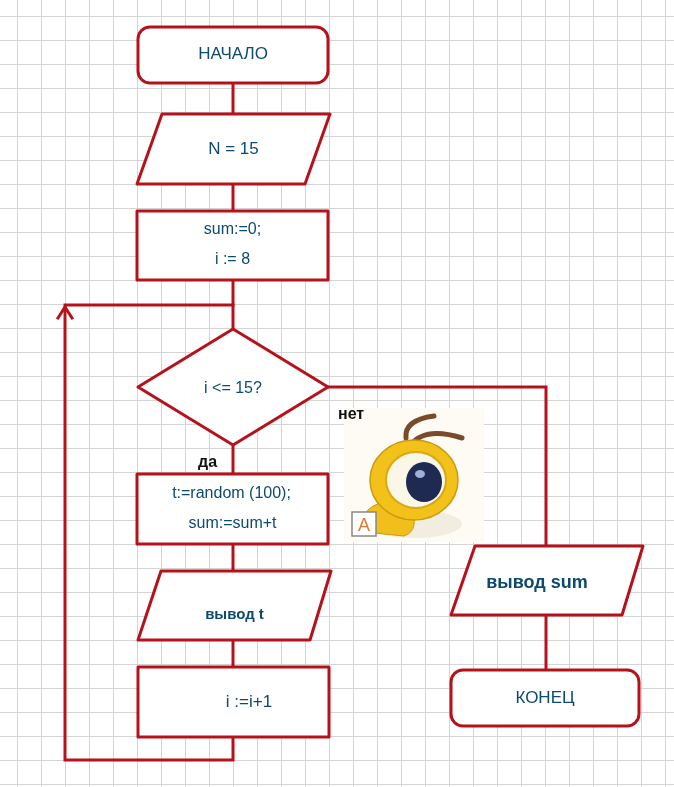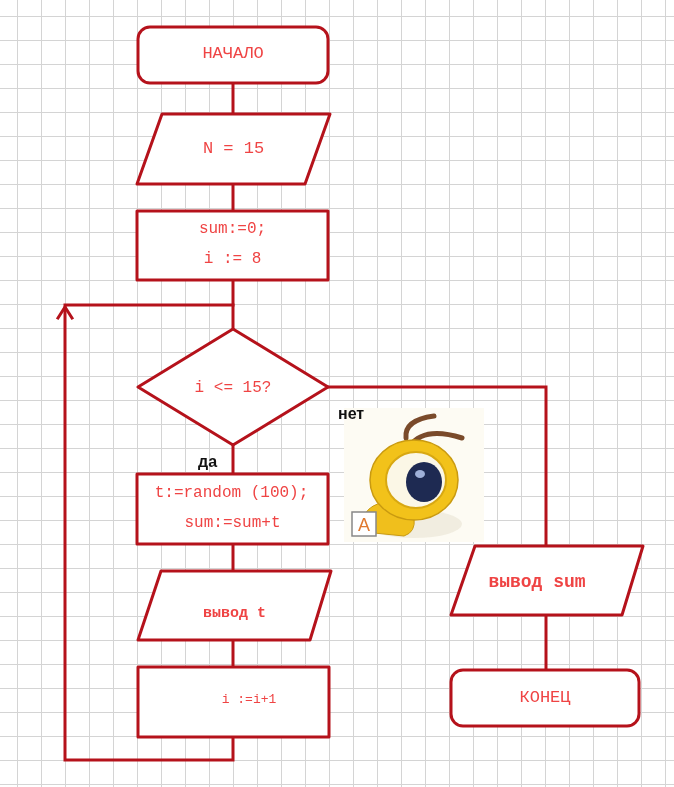--- a/index.html
+++ b/index.html
@@ -9,21 +9,21 @@
       background-image:
         linear-gradient(to right, #d4d4d4 1px, transparent 1px),
         linear-gradient(to bottom, #d4d4d4 1px, transparent 1px);
       background-size: 24px 24px;
       background-position: 17px 16px;
       font-family: "Liberation Sans", sans-serif;
     }
     svg.flow { position: absolute; left: 0; top: 0; }
     .shape { fill: #ffffff; stroke: #b5121b; stroke-width: 3; stroke-linejoin: round; }
     .line { fill: none; stroke: #b5121b; stroke-width: 3; stroke-linecap: square; }
-    .txt { position: absolute; color: #ef4444; text-align: center; font-size: 17px; line-height: 1; white-space: nowrap; font-family: Liberation Mono, monospace; }
+    .txt { position: absolute; color: #0c4a6e; text-align: center; font-size: 17px; line-height: 1; white-space: nowrap; }
     .lbl { position: absolute; color: #111; font-size: 16px; font-weight: bold; }
     .mascot { position: absolute; left: 344px; top: 408px; width: 140px; height: 134px; background: #fdfbf3; }
   </style>
 </head>
 <body>
 
 <svg class="flow" width="674" height="787">
 
   <line class="line" x1="233" y1="83" x2="233" y2="115"></line>
   <line class="line" x1="233" y1="185" x2="233" y2="211"></line>
@@ -63,18 +63,18 @@
 </div>
 
 <div class="txt" style="left:138px; top:45px; width:190px;">НАЧАЛО</div>
 <div class="txt" style="left:137px; top:140px; width:193px;">N = 15</div>
 <div class="txt" style="left:137px; top:221px; width:191px; font-size:16px;">sum:=0;</div>
 <div class="txt" style="left:137px; top:251px; width:191px; font-size:16px;">i := 8</div>
 <div class="txt" style="left:138px; top:380px; width:190px; font-size:16px;">i &lt;= 15?</div>
 <div class="txt" style="left:137px; top:485px; width:189px; font-size:16px;">t:=random (100);</div>
 <div class="txt" style="left:137px; top:515px; width:191px; font-size:16px;">sum:=sum+t</div>
 <div class="txt" style="left:138px; top:598px; width:193px; font-size:15px; font-weight:bold;margin-top:8px;">вывод t</div>
-<div class="txt" style="left:138px; top:693px; width:222px; font-size:13px;">i :=i+1</div>
+<div class="txt" style="left:138px; top:693px; width:222px; font-size:17px;">i :=i+1</div>
 <div class="txt" style="left:441px; top:573px; width:192px; font-size:18px; font-weight:bold;">вывод sum</div>
 <div class="txt" style="left:451px; top:689px; width:188px;">КОНЕЦ</div>
 
 <div class="lbl" style="left:338px; top:357px;margin-top:48px;">нет</div>
 <div class="lbl" style="left:198px; top:453px;">да</div>
 
 </body></html>

